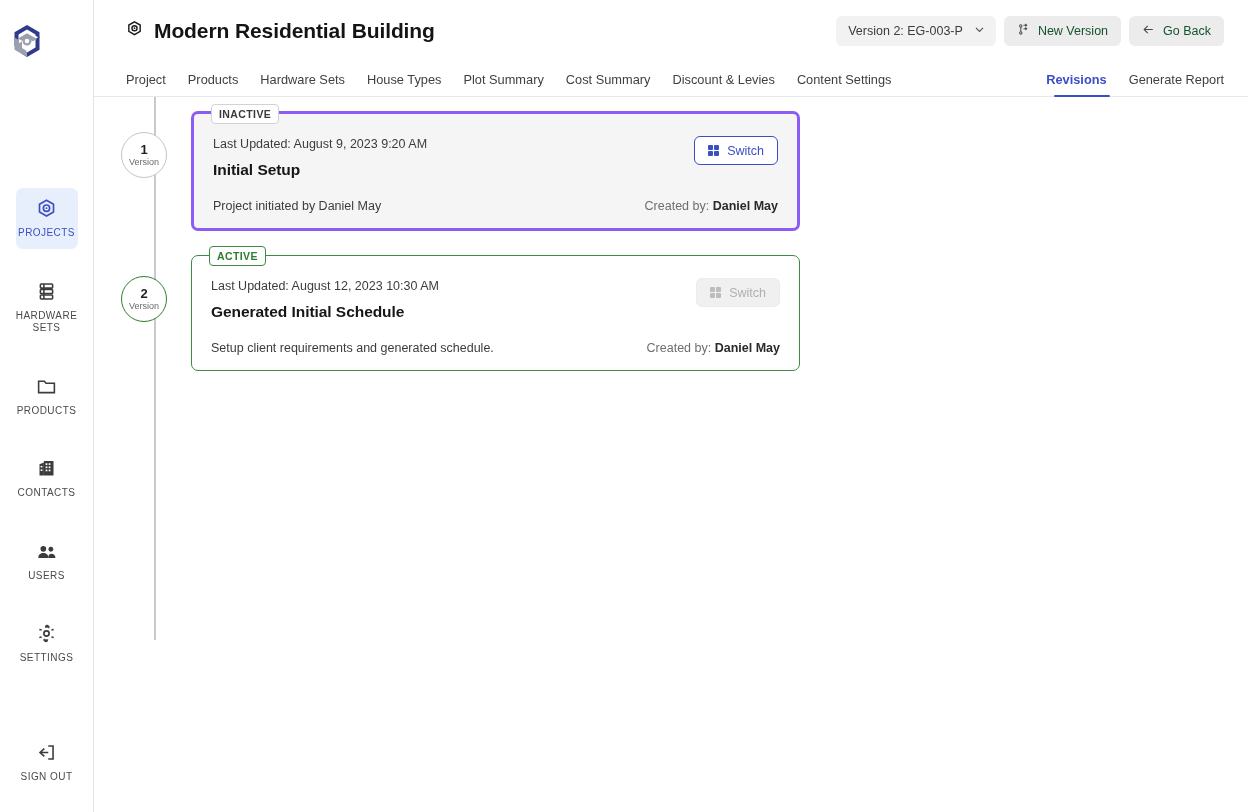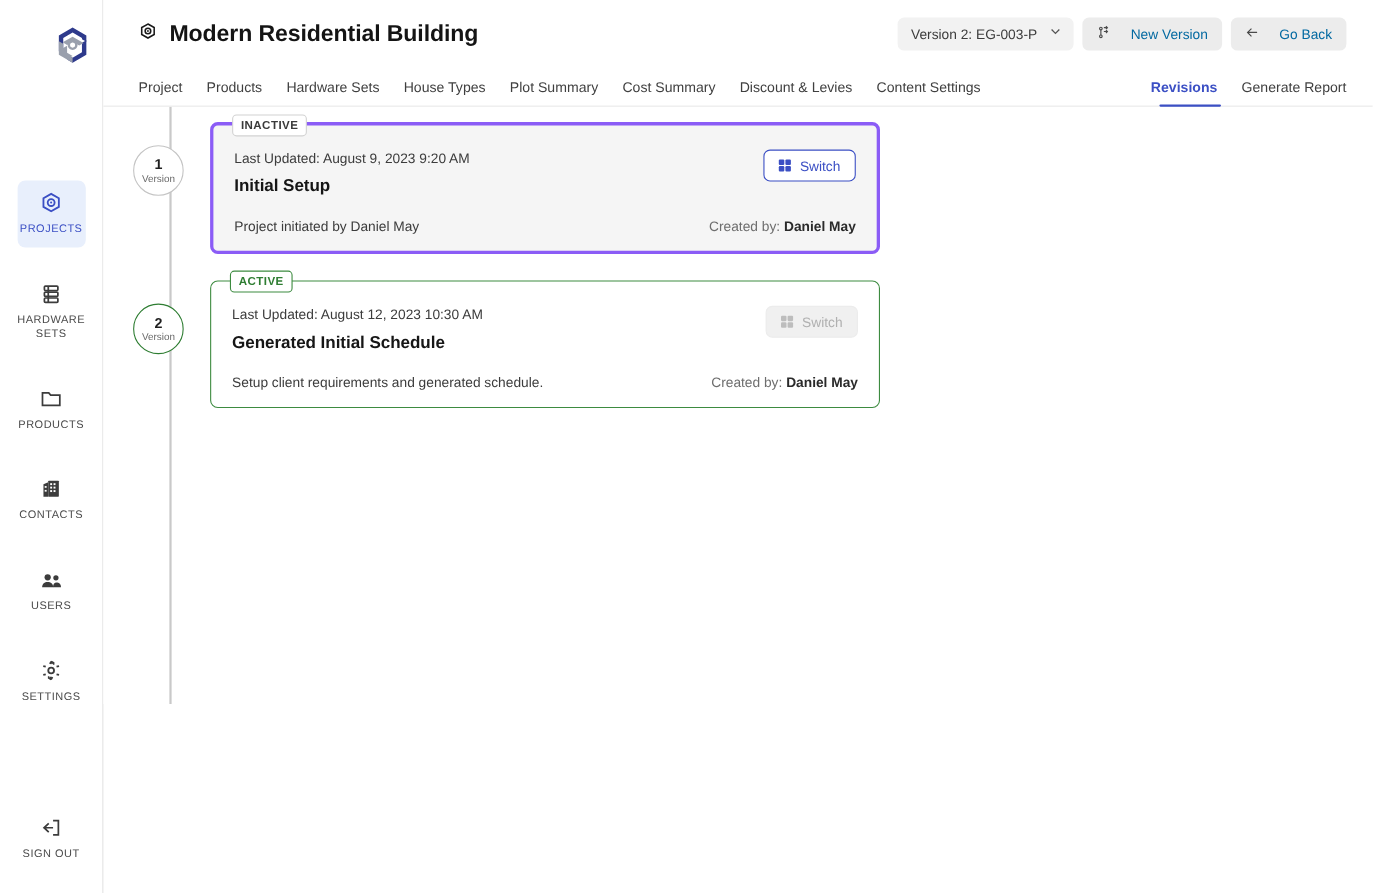--- a/index.html
+++ b/index.html
@@ -23,22 +23,23 @@
 
   
   #sidebar {
     width: 94px;
     height: 812px;
     flex: 0 0 94px;
     background: #ffffff;
     border-right: 1px solid #e3e3e3;
     display: flex;
     flex-direction: column;
-    align-items: flex-end;
-    position: relative;
+    align-items: flex-start;
+    position: relative;
+    gap: 24px;
   }
 
   #logo-wrap {
     margin-top: 14px;
     width: 54px;
     height: 54px;
     display: flex;
     align-items: center;
     justify-content: center;
   }
@@ -152,24 +153,24 @@
   #version-select .chev { color: #555; display: block; }
 
   .hdr-btn {
     height: 30px;
     background: #ececec;
     border: none;
     border-radius: 6px;
     padding: 0 13px;
     display: flex;
     align-items: center;
-    gap: 18px;
+    gap: 8px;
     cursor: pointer;
     font-size: 12.5px;
-    color: #0369a1;
+    color: #14532d;
     font-family: "Liberation Sans", sans-serif;
   }
   .hdr-btn .bicon { color: #4a4a4a; display: block; }
 
   
   #tabbar {
     height: 36px;
     flex: 0 0 36px;
     padding: 0 24px 0 32px;
     display: flex;

